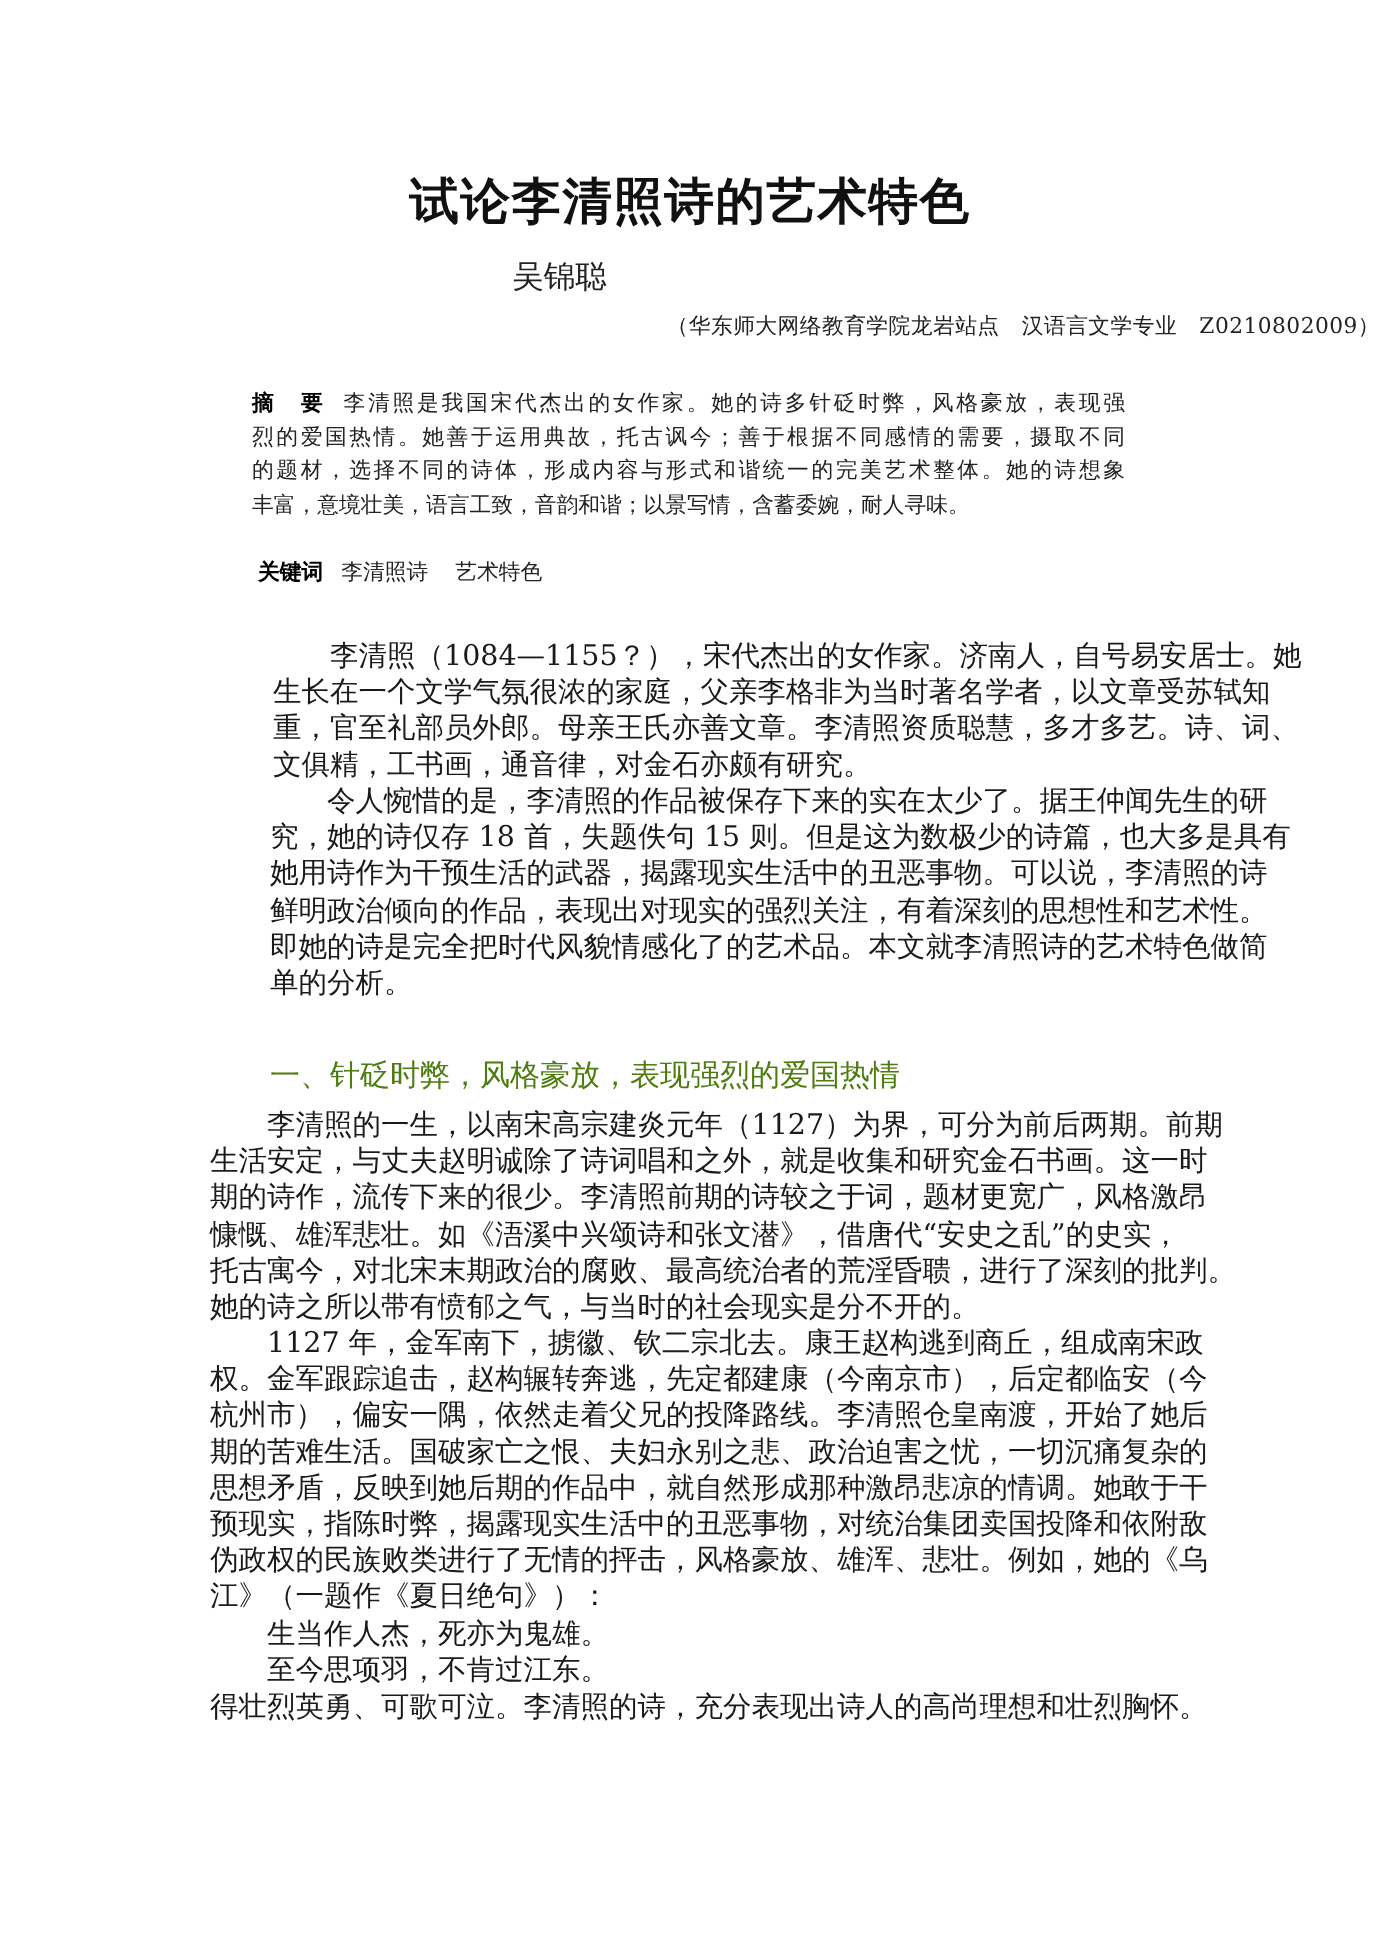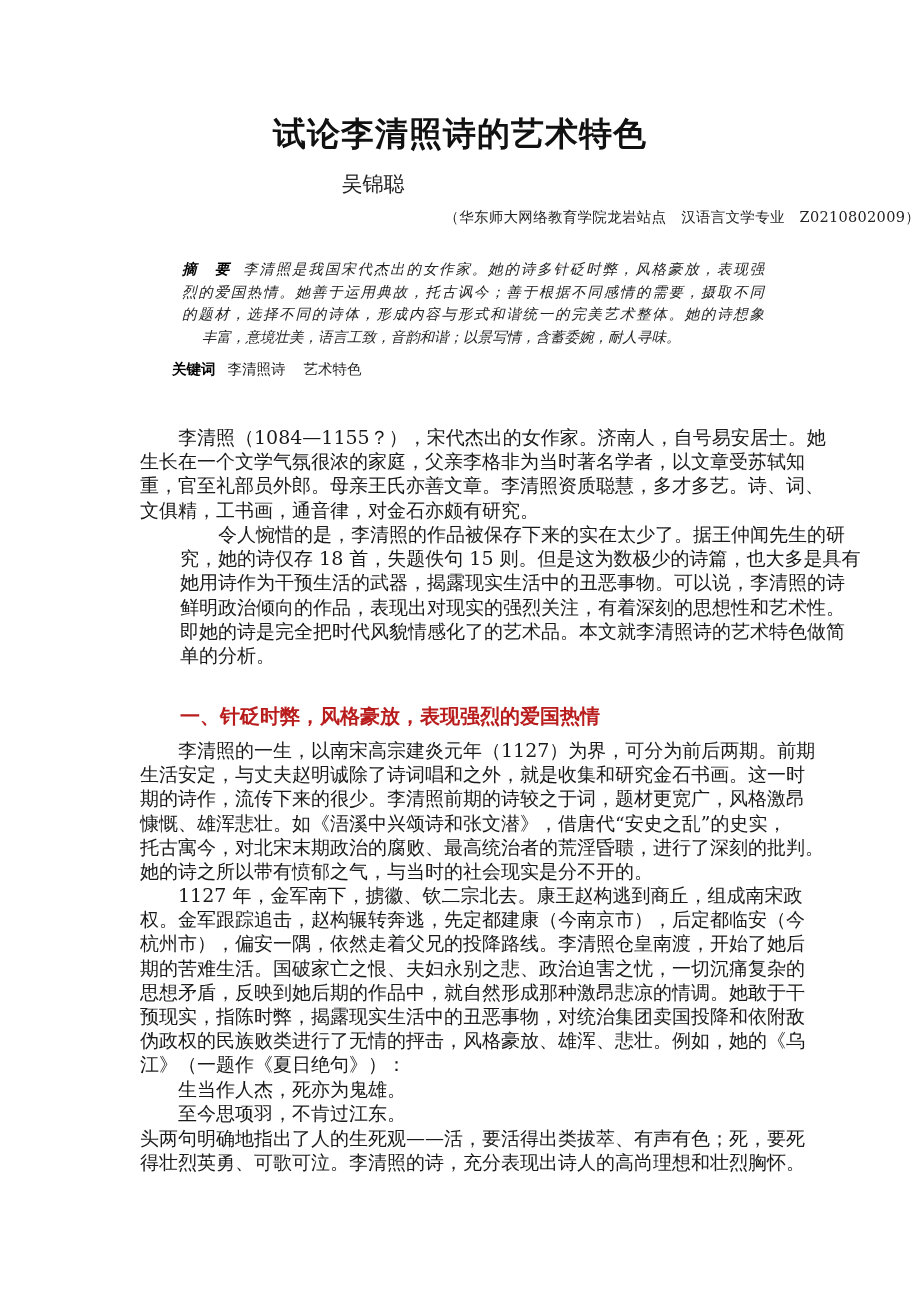--- a/index.html
+++ b/index.html
@@ -5,56 +5,56 @@
   html, body { margin: 0; padding: 0; background: #ffffff; }
   body { width: 920px; height: 1302px; position: relative; overflow: hidden;
          font-family: "DejaVu Serif", "Liberation Serif", serif; color: #111; }
   .title { position: absolute; top: 112px; left: 0; width: 920px; text-align: center;
            font-family: "DejaVu Sans", "Liberation Sans", sans-serif; font-weight: bold;
            font-size: 33px; letter-spacing: 1px; color: #111; }
   .author { position: absolute; top: 170px; left: 0; width: 746px; text-align: center;
             font-size: 21px; color: #222; }
   .affil { position: absolute; top: 208px; left: 0; width: 920px; text-align: right;
            font-size: 14.5px; color: #222; letter-spacing: 0.3px; }
-  .abstract { position: absolute; top: 258px; left: 182px; width: 582px; font-size: 14.5px;
-              line-height: 22.5px; color: #222; font-style: italic; }
+  .abstract { position: absolute; top: 258px; left: 168px; width: 582px; font-size: 14.5px;
+              line-height: 22.5px; color: #222; }
   .abstract .line { display: block; text-align: justify; text-align-last: justify; white-space: nowrap; height: 22.5px; }
-  .abstract .line.last { text-align-last: left; margin-left: 20px; }
+  .abstract .line.last { text-align-last: left; }
   .abstract .label { font-family: "DejaVu Sans", "Liberation Sans", sans-serif; font-weight: bold; color: #000; margin-right: 12px; }
-  .keywords { position: absolute; top: 360px; left: 172px; font-size: 14.5px; color: #222; }
+  .keywords { position: absolute; top: 372px; left: 172px; font-size: 14.5px; color: #222; }
   .keywords .label { font-family: "DejaVu Sans", "Liberation Sans", sans-serif; font-weight: bold; color: #000; margin-right: 12px; }
   .kw { margin-right: 18px; }
   .body { position: absolute; left: 140px; width: 640px; font-size: 19px; color: #1a1a1a; }
   .body .line { display: block; height: 24.2px; line-height: 24.2px; white-space: nowrap;
                 text-align: justify; text-align-last: justify; overflow: visible; }
   .body .line.last { text-align-last: left; }
   .body .line.indent { padding-left: 38px; }
   .body .line.poem { padding-left: 38px; text-align-last: left; }
   .h1 { position: absolute; left: 180px; top: 703px; font-family: "DejaVu Sans", "Liberation Sans", sans-serif;
-        font-weight: bold; font-size: 20px; color: #b91c1c; }
+        font-weight: normal; font-size: 20px; color: #4d7c0f; }
 </style>
 </head>
 <body>
 
 <div class="title">试论李清照诗的艺术特色</div>
 <div class="author">吴锦聪</div>
 <div class="affil">（华东师大网络教育学院龙岩站点　汉语言文学专业　Z0210802009）</div>
 
 <div class="abstract">
   <span class="line"><span class="label">摘　要</span><span>李清照是我国宋代杰出的女作家。她的诗多针砭时弊，风格豪放，表现强</span></span>
   <span class="line">烈的爱国热情。她善于运用典故，托古讽今；善于根据不同感情的需要，摄取不同</span>
   <span class="line">的题材，选择不同的诗体，形成内容与形式和谐统一的完美艺术整体。她的诗想象</span>
   <span class="line last">丰富，意境壮美，语言工致，音韵和谐；以景写情，含蓄委婉，耐人寻味。</span>
 </div>
 
 <div class="keywords">
   <span class="label">关键词</span><span class="kw">李清照诗</span><span class="kw">艺术特色</span>
 </div>
 
-<div class="body" style="top:425px;">
+<div class="body" style="top:425px;margin-left:42px;">
   <span class="line indent">李清照（1084—1155？），宋代杰出的女作家。济南人，自号易安居士。她</span>
   <span class="line">生长在一个文学气氛很浓的家庭，父亲李格非为当时著名学者，以文章受苏轼知</span>
   <span class="line">重，官至礼部员外郎。母亲王氏亦善文章。李清照资质聪慧，多才多艺。诗、词、</span>
   <span class="line last">文俱精，工书画，通音律，对金石亦颇有研究。</span>
 </div>
 
 <div class="body" style="top:522px;margin-left:40px;">
   <span class="line indent">令人惋惜的是，李清照的作品被保存下来的实在太少了。据王仲闻先生的研</span>
   <span class="line">究，她的诗仅存 18 首，失题佚句 15 则。但是这为数极少的诗篇，也大多是具有</span>
   <span class="line">她用诗作为干预生活的武器，揭露现实生活中的丑恶事物。可以说，李清照的诗</span>
@@ -84,15 +84,14 @@
   <span class="line">伪政权的民族败类进行了无情的抨击，风格豪放、雄浑、悲壮。例如，她的《乌</span>
   <span class="line last">江》（一题作《夏日绝句》）：</span>
 </div>
 
 <div class="body" style="top:1077px;">
   <span class="line poem">生当作人杰，死亦为鬼雄。</span>
   <span class="line poem">至今思项羽，不肯过江东。</span>
 </div>
 
 <div class="body" style="top:1126px;">
-  <span class="line">头两句明确地指出了人的生死观——活，要活得出类拔萃、有声有色；死，要死</span>
   <span class="line last">得壮烈英勇、可歌可泣。李清照的诗，充分表现出诗人的高尚理想和壮烈胸怀。</span>
 </div>
 
 </body></html>

